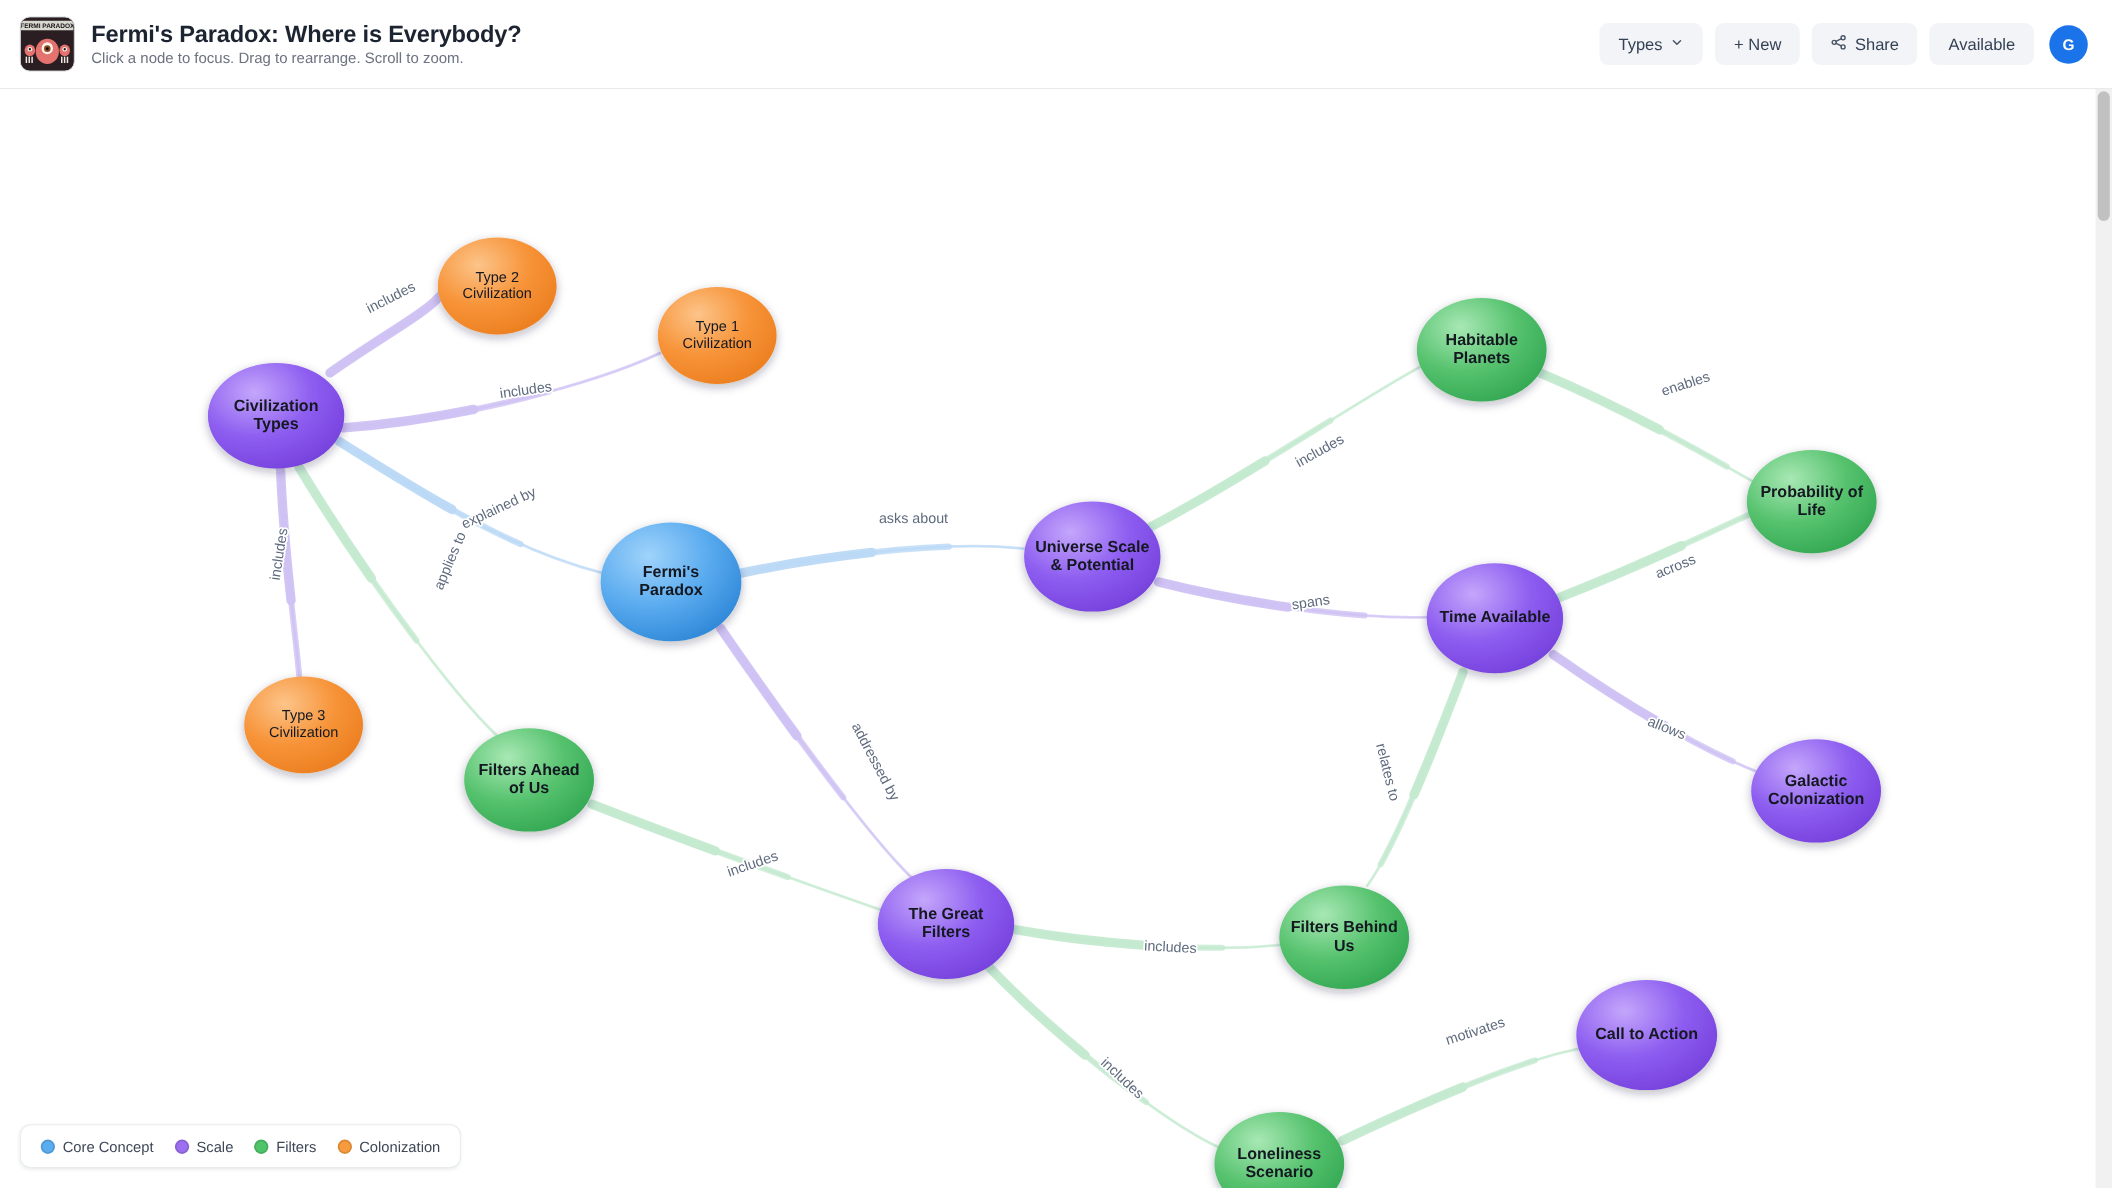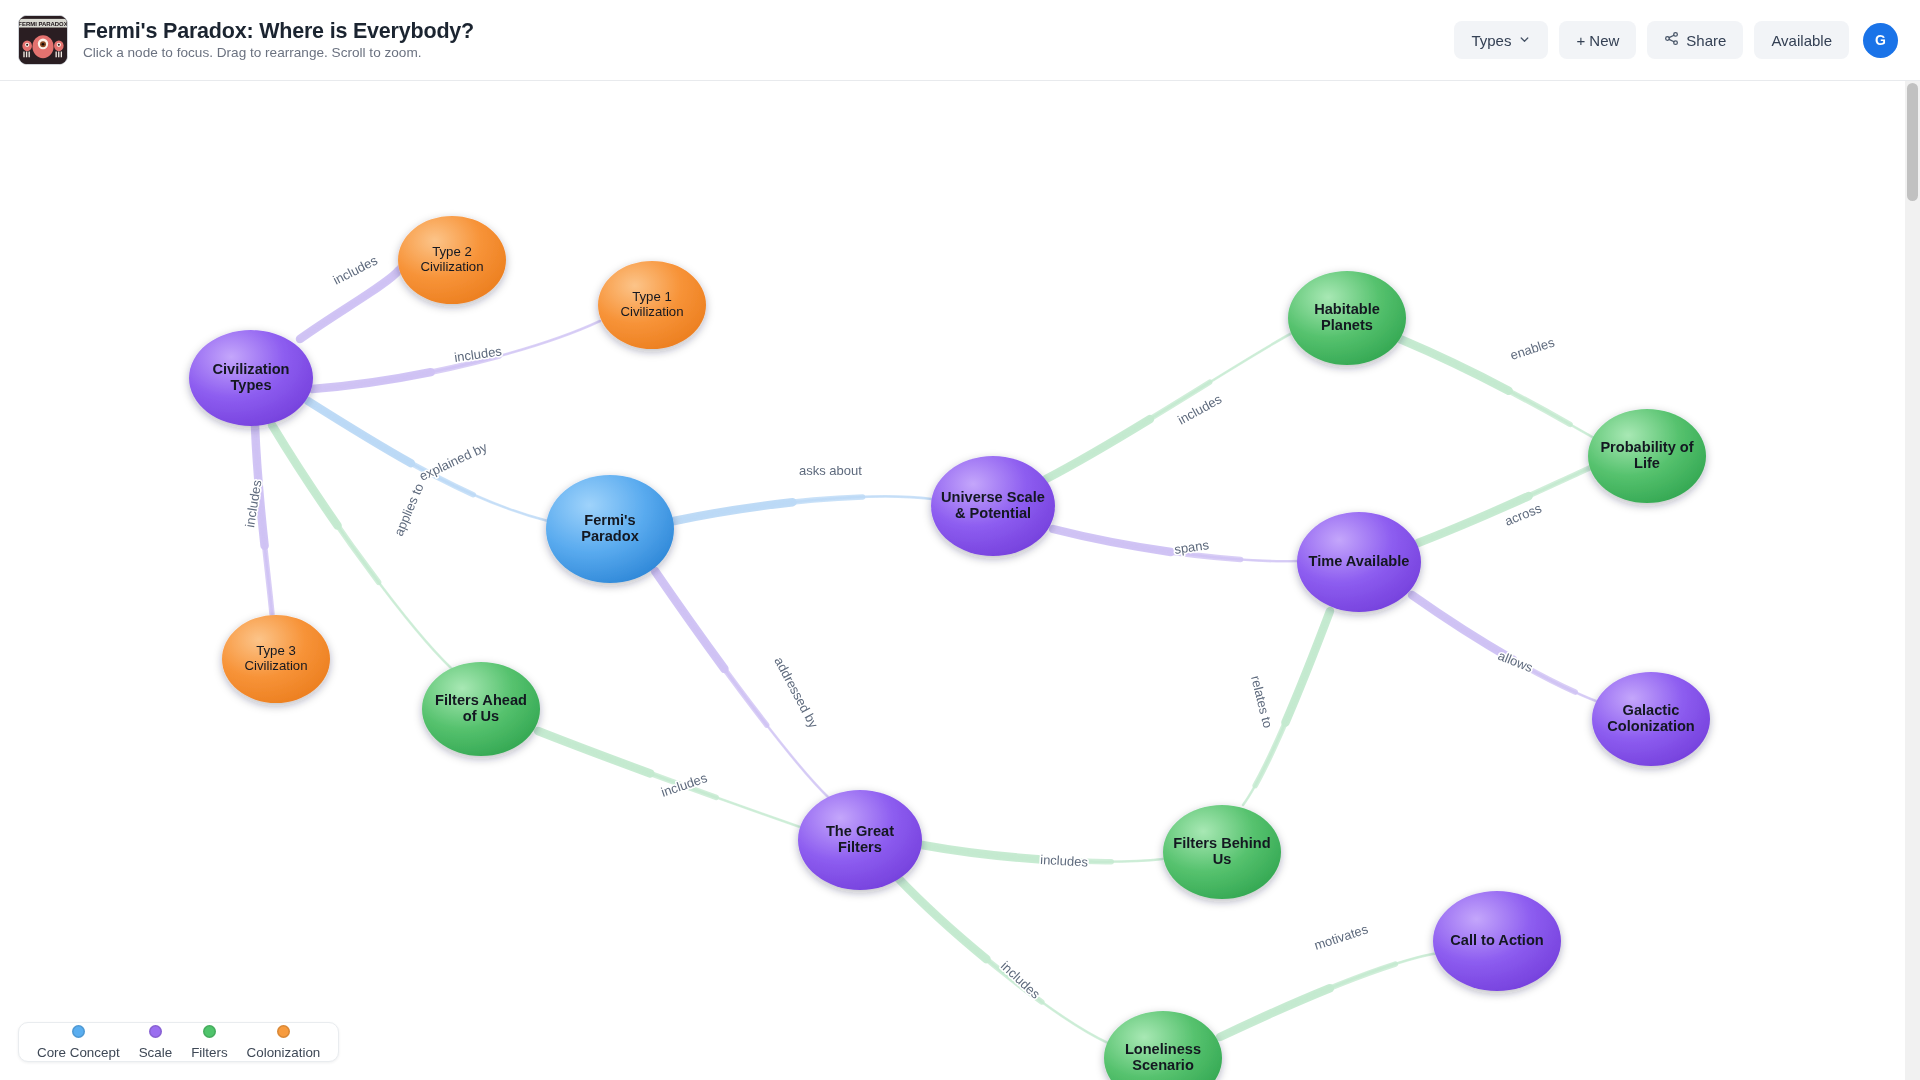--- a/index.html
+++ b/index.html
@@ -92,21 +92,21 @@
   
   #legend {
     position: absolute; left: 18px; bottom: 18px;
     height: 40px; background: #ffffff;
     border: 1px solid #e9ecef; border-radius: 10px;
     display: flex; align-items: center; gap: 19px;
     padding: 0 18px;
     box-shadow: 0 1px 3px rgba(16,24,40,.07);
     z-index: 30;
   }
-  .leg-item { display: flex; align-items: center; gap: 7px; flex-direction: column; }
+  .leg-item { display: flex; align-items: center; gap: 7px; }
   .leg-dot { width: 13px; height: 13px; border-radius: 50%; display: inline-block; }
   .leg-txt { font-size: 13.4px; color: #3e4856; }
 
   
   #scrollbar {
     position: absolute; top: 81px; right: 0;
     width: 15px; height: 999px; background: #f1f1f1; z-index: 45;
   }
   #scrollthumb {
     position: absolute; top: 2px; left: 2px;

